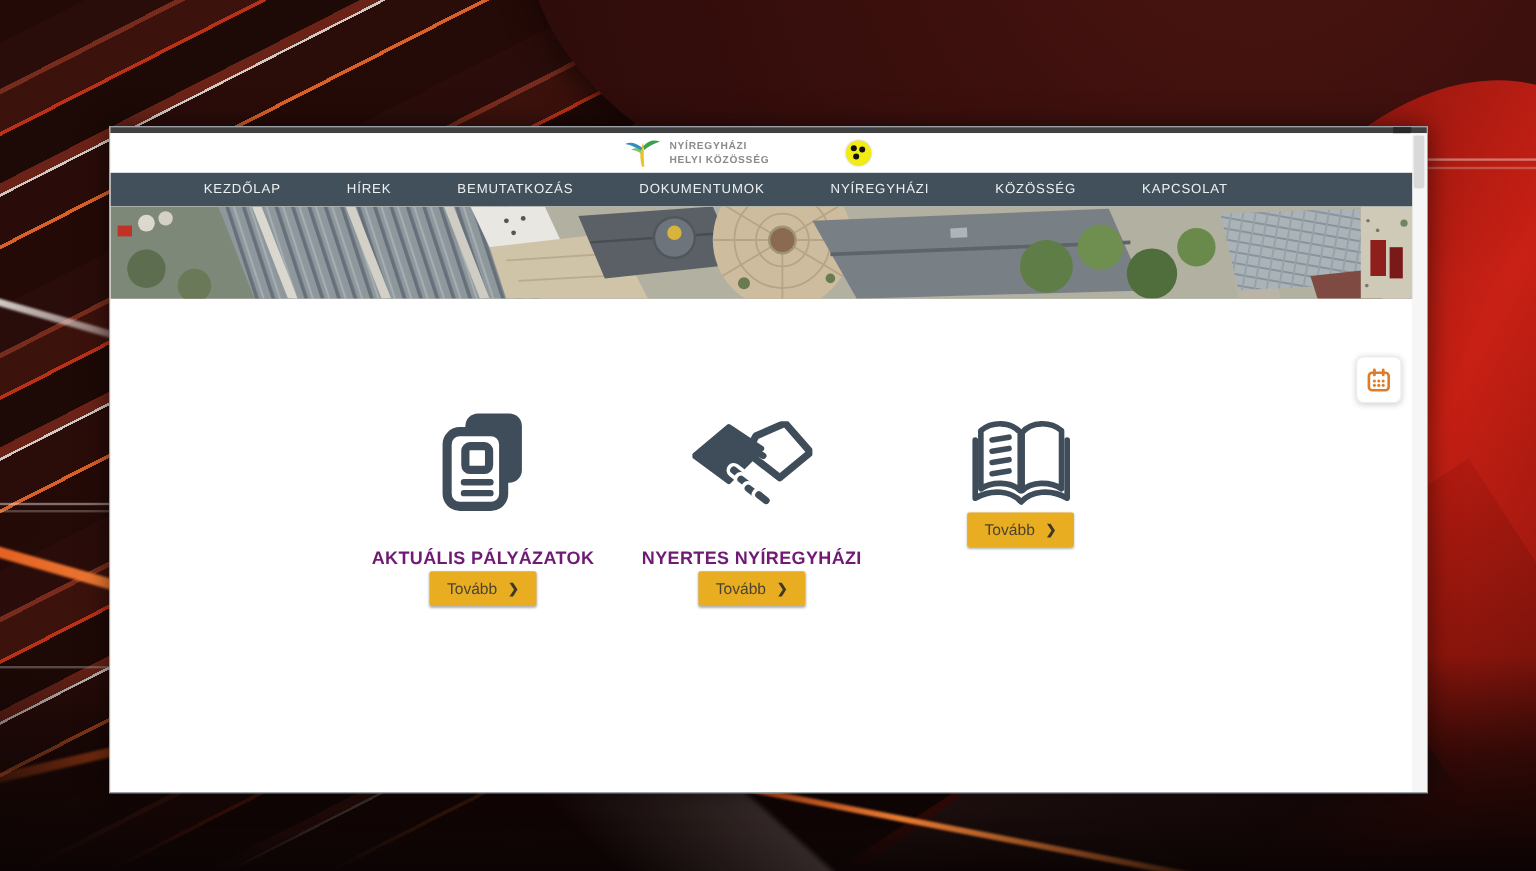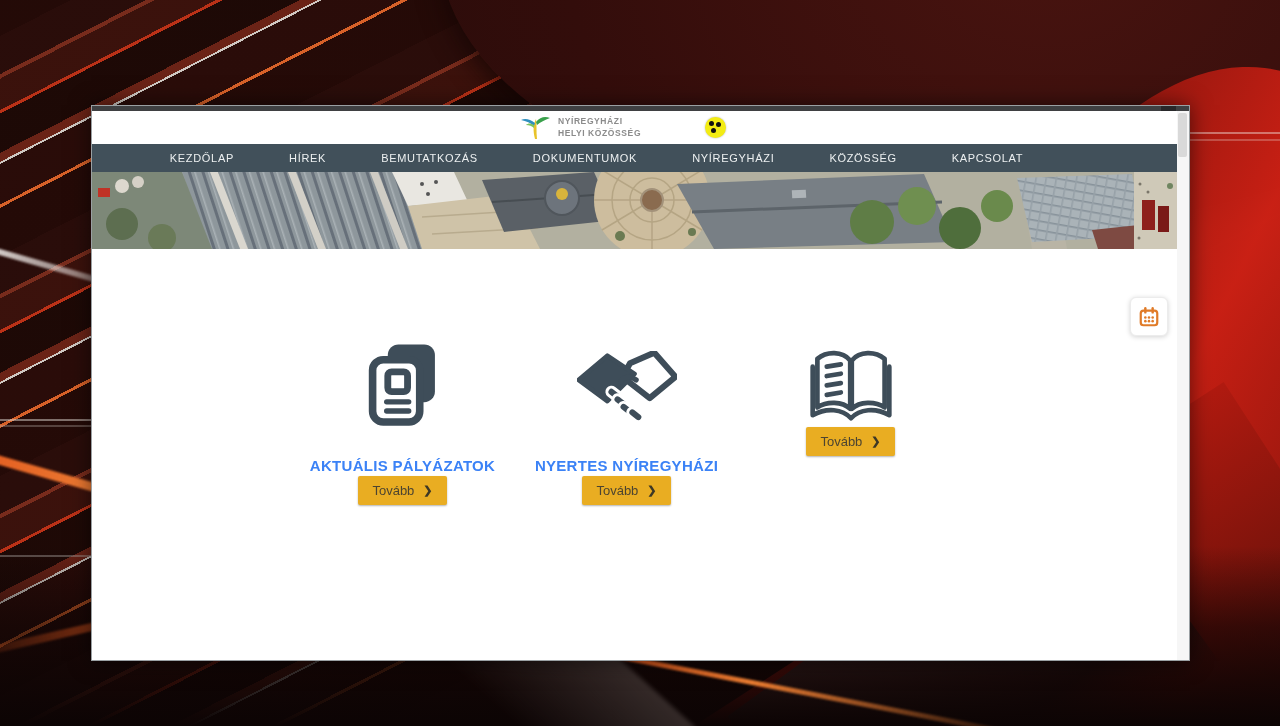--- a/index.html
+++ b/index.html
@@ -89,21 +89,21 @@
 
   
   .hero{height:77px;position:relative;overflow:hidden;background:#aeb2a8;}
   .hero svg{display:block;}
 
   
   .content{padding-top:88px;}
   .cards{display:flex;justify-content:center;transform:translateX(-8px);}
   .card{width:224px;display:flex;flex-direction:column;align-items:center;text-align:center;}
   .card-icon{height:90px;display:flex;align-items:flex-end;justify-content:center;}
-  .card-title{margin-top:30px;font-size:15px;font-weight:bold;color:#3b82f6;letter-spacing:.3px;
+  .card-title{margin-top:30px;font-size:15px;font-weight:bold;color:#701a75;letter-spacing:.3px;
     line-height:1.25;max-width:190px;}
   .card-btn{background:#e9ad22;color:#4c4431;font-size:13px;
     padding:7px 14px;border:none;border-radius:2px;display:inline-flex;align-items:center;gap:9px;
     box-shadow:0 1px 2px rgba(0,0,0,.3);cursor:pointer;font-family:inherit;}
   .chev{font-size:11px;font-weight:bold;color:#3e3825;}
 
   
   .cal-widget{position:absolute;top:186px;right:9px;width:36px;height:37px;background:#fff;
     border:1px solid #ececec;border-radius:6px;box-shadow:0 1px 5px rgba(0,0,0,.18);
     display:flex;align-items:center;justify-content:center;cursor:pointer;z-index:5;}

